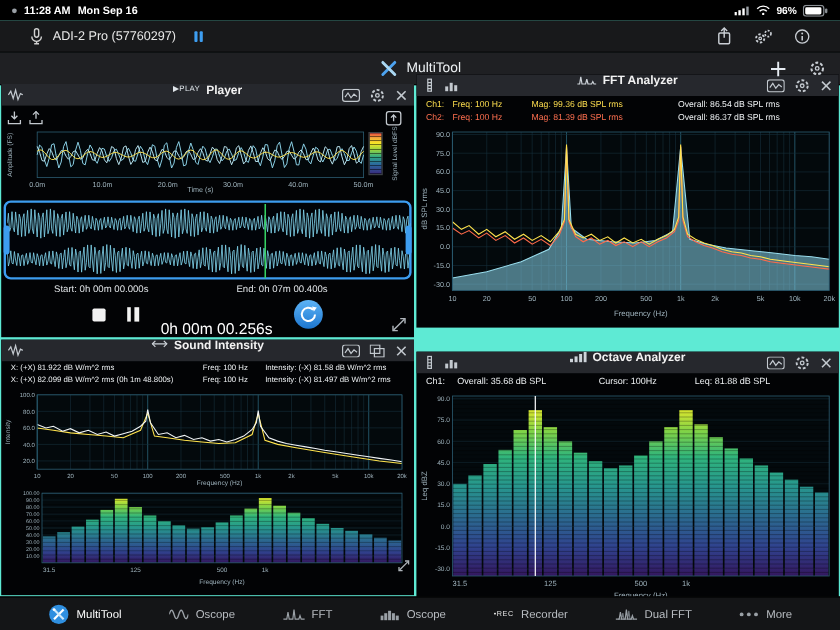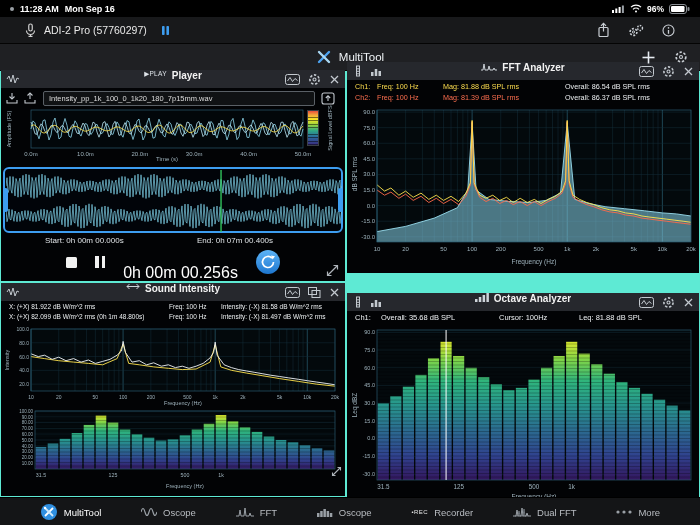--- a/index.html
+++ b/index.html
@@ -58,21 +58,21 @@
       linear-gradient(180deg,#e84d3d 0%,#f2a93b 12%,#f5e626 25%,#8fd143 42%,#2fa884 58%,#2b6a9e 76%,#3a2a7e 100%);}
   .wave-box{position:absolute;left:2px;top:97px;width:340px;height:66px;background:#010409;
     border:2px solid #3d9df0;border-radius:6px;box-sizing:border-box;}
   .handle{position:absolute;width:5px;height:24px;top:19px;background:#3d9df0;border-radius:2.5px;}
   .se-label{position:absolute;top:166px;font-size:8px;color:#dfe3e6;white-space:nowrap;}
   .transport{position:absolute;left:0;top:176px;width:100%;height:32px;display:flex;
     align-items:center;justify-content:center;gap:18px;}
   .stop-glyph{width:11px;height:11px;background:#f2f2f2;border-radius:1.5px;}
   .pause-glyph{display:flex;gap:3px;}
   .pause-glyph i{display:block;width:3.5px;height:12px;background:#f2f2f2;}
-  .time-display{color:#fff;font-size:16px;margin-top:22px;}
+  .time-display{color:#fff;font-size:13px;margin-top:22px;}
   .loop-btn{width:24px;height:24px;border-radius:50%;background:linear-gradient(180deg,#5db4f7,#1d76cf);
     display:flex;align-items:center;justify-content:center;}
 
   
   #tab-bar{position:absolute;left:0;top:497px;width:700px;height:28px;background:#141517;
     border-top:1px solid #000;display:flex;align-items:center;justify-content:space-evenly;}
   .tab{display:flex;align-items:center;gap:6px;}
   .tab .tlab{font-size:9.5px;color:#b9bdc2;}
   .tab .tlab.active{color:#fff;}
   .rec-badge{font-size:6px;color:#e8e8e8;letter-spacing:.5px;}
@@ -222,21 +222,20 @@
           <path d="M1,8 v3 h10 v-3"></path>
         </svg>
     </span>
     <span class="hic abs" style="left:23px;top:22px;">
       <svg width="13" height="13" fill="none" stroke="#c3c9cf" stroke-width="1.1">
           <line x1="6" y1="7" x2="6" y2="1"></line>
           <polyline points="3.5,3.5 6,1 8.5,3.5"></polyline>
           <path d="M1,8 v3 h10 v-3"></path>
         </svg>
     </span>
-    <div class="file-box">Intensity_pp_1k_100_0_1k20_180_7p15mm.wav</div>
     <span class="hic abs" style="left:320px;top:21.5px;">
       <svg width="15" height="14" fill="none" stroke="#c3c9cf" stroke-width="1.1">
           <rect x="1" y="1" width="12" height="11" rx="2"></rect>
           <line x1="7" y1="9" x2="7" y2="4"></line>
           <polyline points="4.8,6 7,3.8 9.2,6"></polyline>
         </svg>
     </span>
 
     <svg id="svg-player-top" class="abs" style="left:0;top:38px;" width="345" height="50">
         <rect x="30" y="2" width="272" height="38" fill="#02070a" stroke="#2a5a6e" stroke-width="0.7"></rect>
@@ -335,21 +334,21 @@
               <line x1="2" y1="2" x2="9" y2="9"></line>
               <line x1="9" y1="2" x2="2" y2="9"></line>
             </svg>
         </span>
       </div>
     </div>
 
     <div class="ro fft-ro" style="top:20px;">
       <span class="f1 cy1">Ch1:</span>
       <span class="f2 cy1">Freq: 100 Hz</span>
-      <span class="f3 cy1">Mag: 81.88 dB SPL rms</span>
+      <span class="f3 cy1">Mag: 99.36 dB SPL rms</span>
       <span class="cw">Overall: 86.54 dB SPL rms</span>
     </div>
     <div class="ro fft-ro" style="top:30.5px;justify-content:flex-end;">
       <span class="f1 cy2">Ch2:</span>
       <span class="f2 cy2">Freq: 100 Hz</span>
       <span class="f3 cy2">Mag: 81.39 dB SPL rms</span>
       <span class="cw">Overall: 86.37 dB SPL rms</span>
     </div>
 
     <svg id="svg-fft" class="abs" style="left:0;top:44px;" width="352" height="150">

